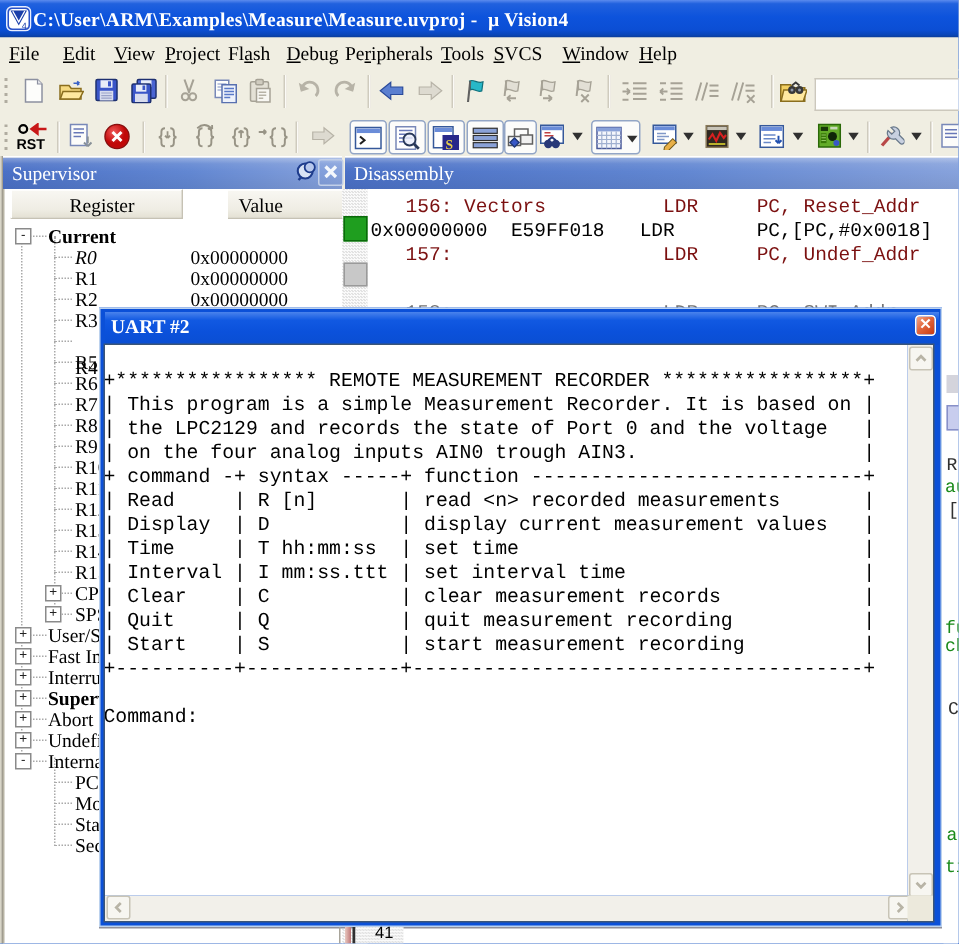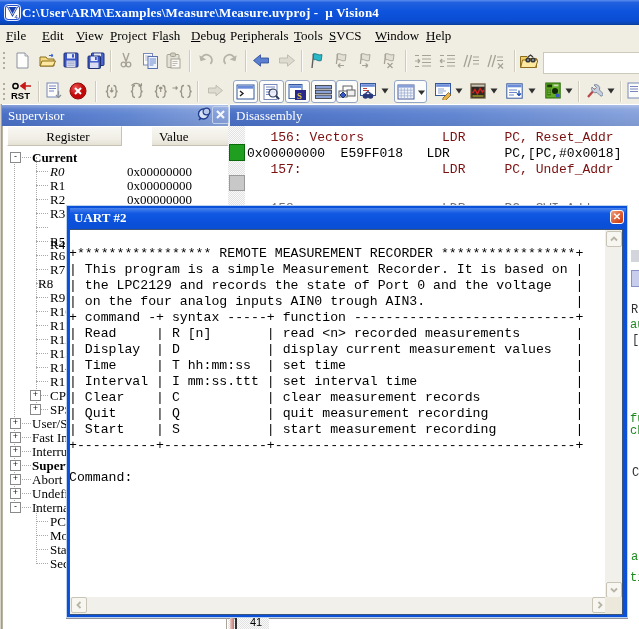--- a/index.html
+++ b/index.html
@@ -381,21 +381,21 @@
   <div class="tval" style="left:124px;top:81.0px">0x00000000</div>
   <div class="doth" style="left:33px;top:101.0px;width:12px"></div>
   <div class="trow" style="left:47px;top:112px;">R4</div>
   <div class="doth" style="left:33px;top:115.0px;width:12px"></div>
   <div class="trow" style="left:47px;top:109.0px;">R5</div>
   <div class="doth" style="left:33px;top:129.0px;width:12px"></div>
   <div class="trow" style="left:47px;top:123.0px;">R6</div>
   <div class="doth" style="left:33px;top:143.0px;width:12px"></div>
   <div class="trow" style="left:47px;top:137.0px;">R7</div>
   <div class="doth" style="left:33px;top:157.0px;width:12px"></div>
-  <div class="trow" style="left:35px;top:151.0px;">R8</div>
+  <div class="trow" style="left:47px;top:151.0px;">R8</div>
   <div class="doth" style="left:33px;top:171.0px;width:12px"></div>
   <div class="trow" style="left:47px;top:165.0px;">R9</div>
   <div class="doth" style="left:33px;top:185.0px;width:12px"></div>
   <div class="trow" style="left:47px;top:179.0px;">R10</div>
   <div class="doth" style="left:33px;top:199.0px;width:12px"></div>
   <div class="trow" style="left:47px;top:193.0px;">R11</div>
   <div class="doth" style="left:33px;top:213.0px;width:12px"></div>
   <div class="trow" style="left:47px;top:207.0px;">R12</div>
   <div class="doth" style="left:33px;top:227.0px;width:12px"></div>
   <div class="trow" style="left:47px;top:221.0px;">R13</div>

